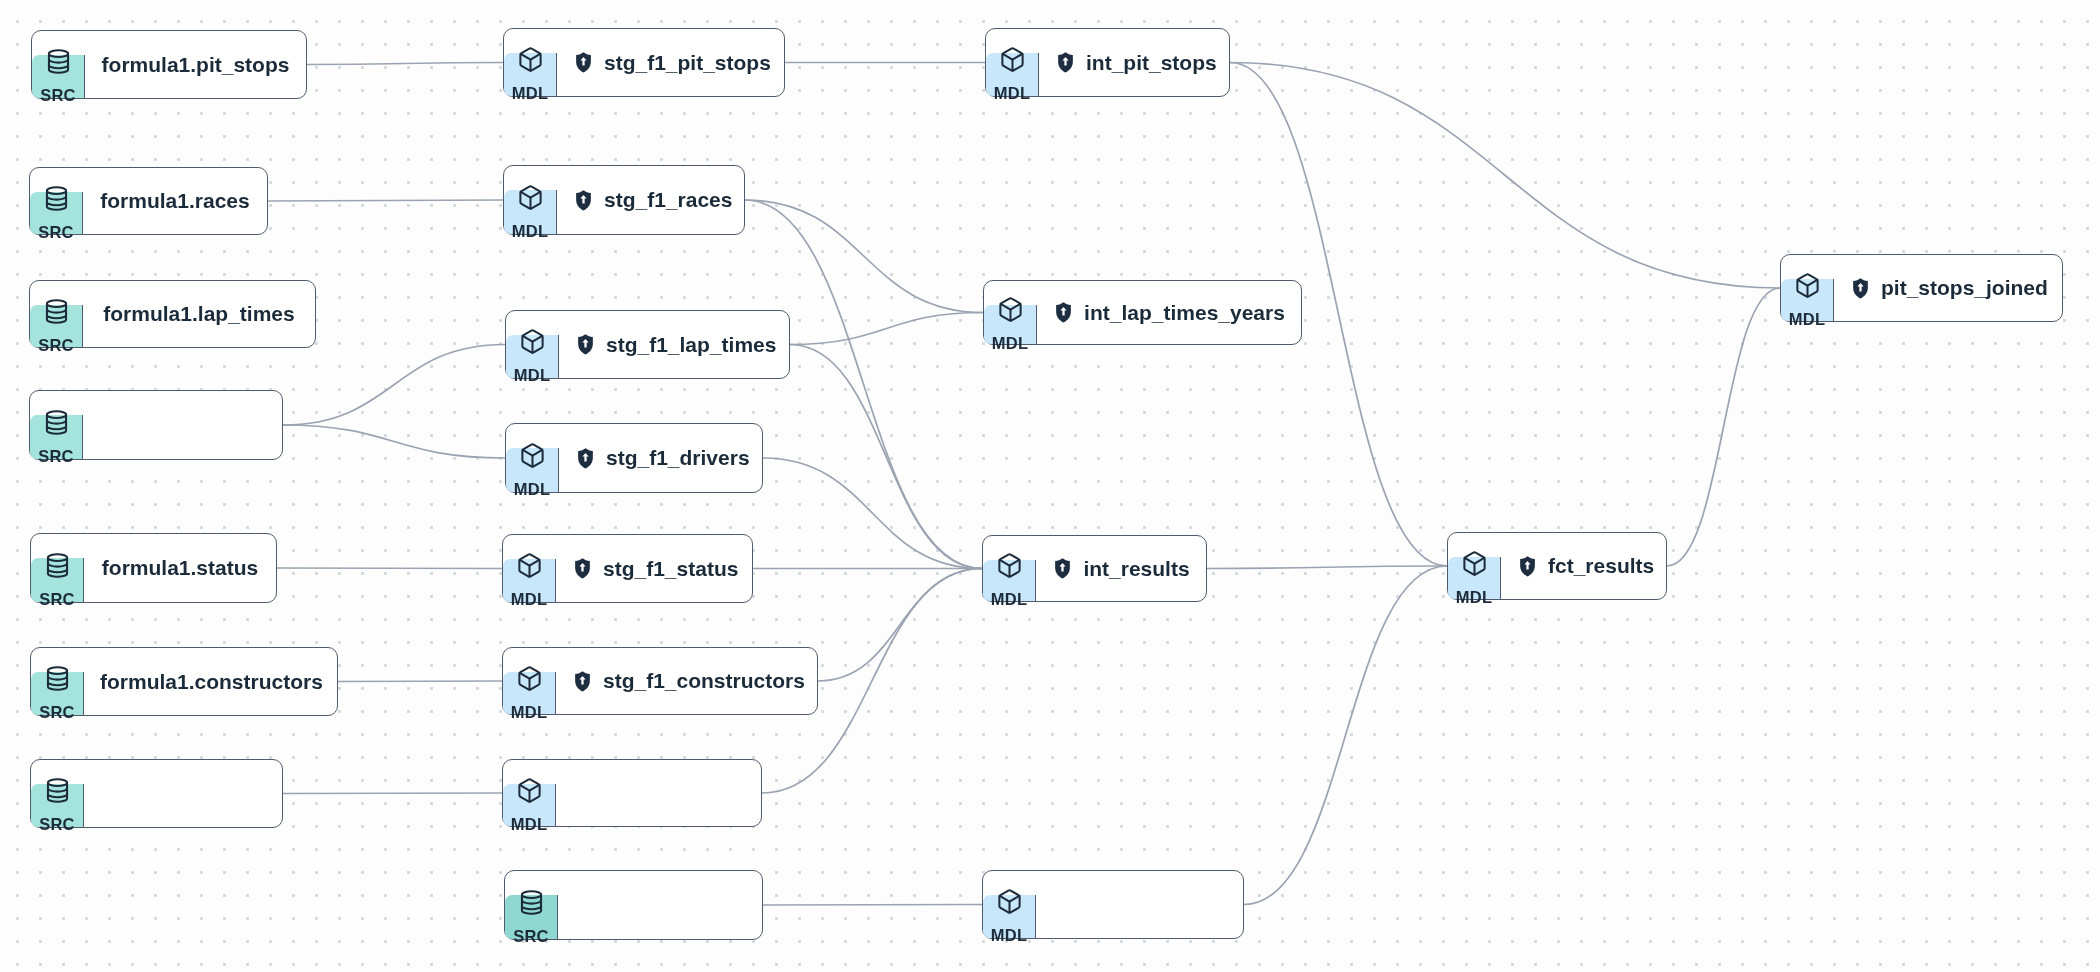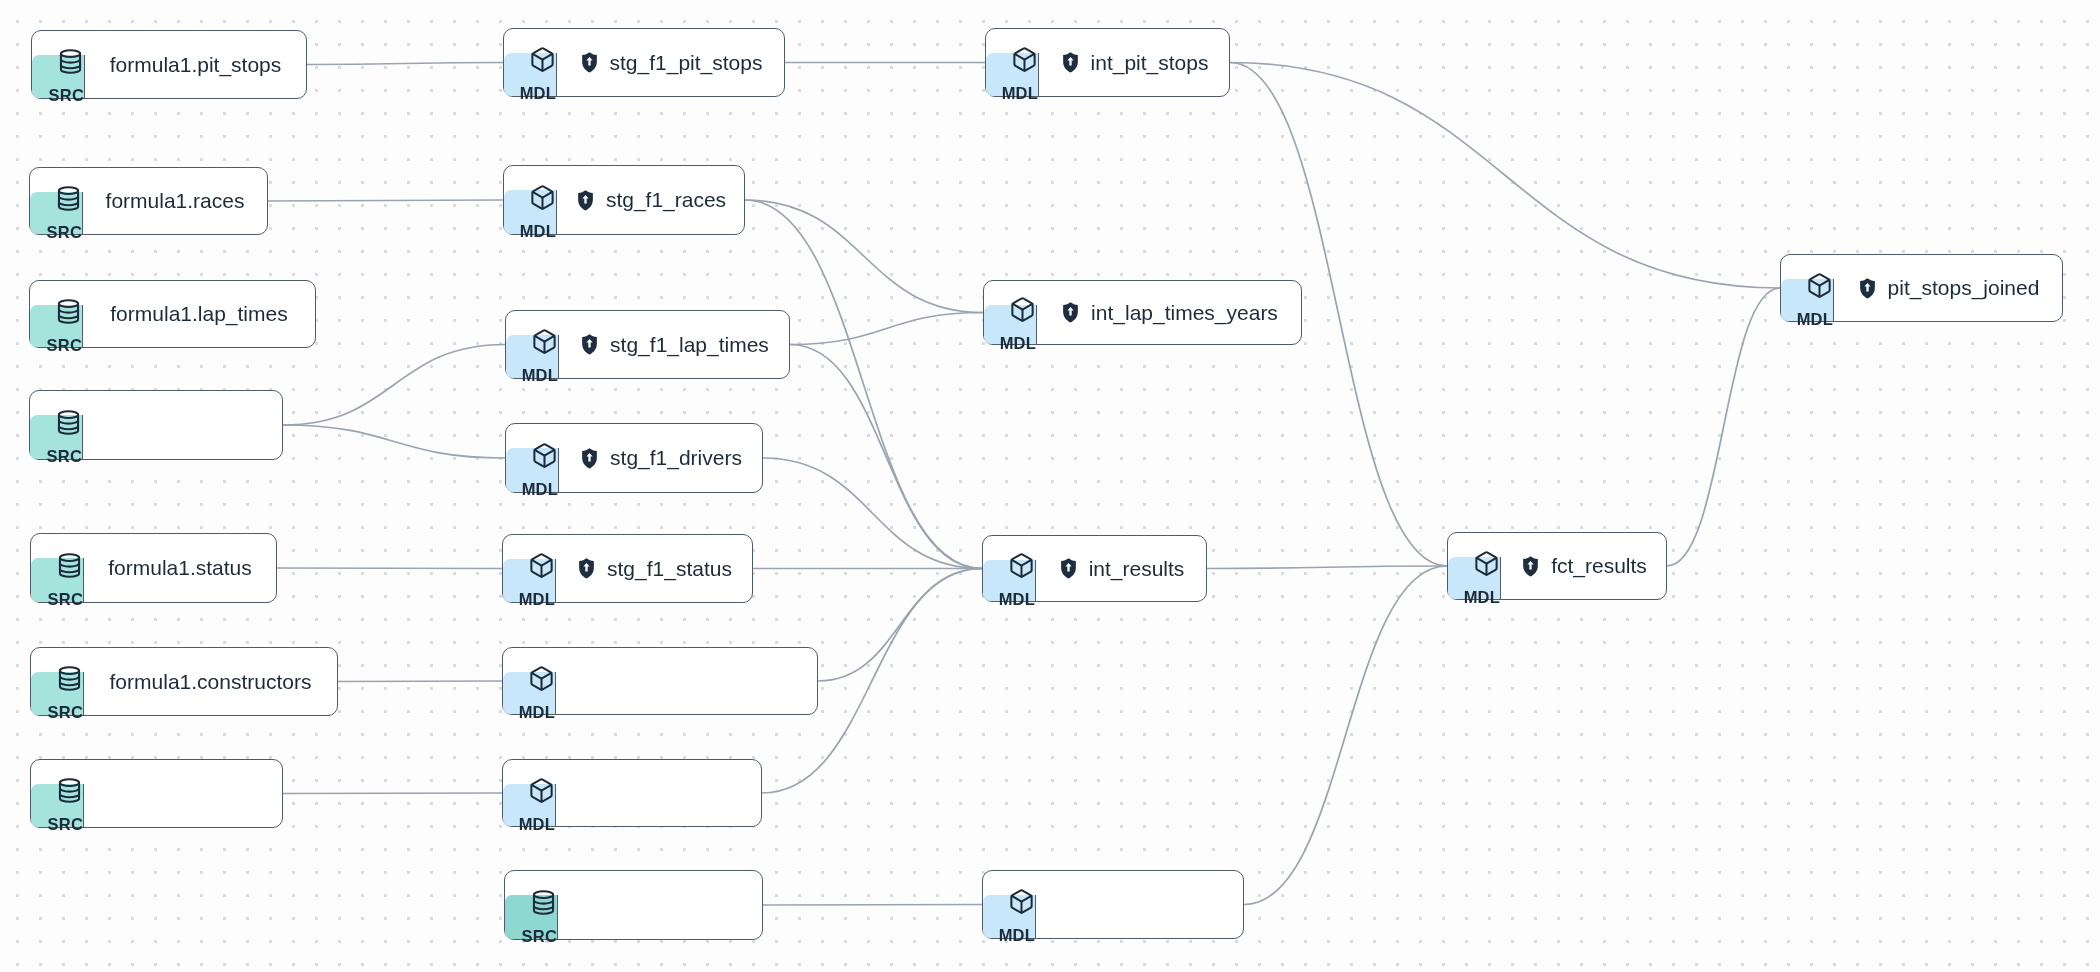--- a/index.html
+++ b/index.html
@@ -17,36 +17,36 @@
   }
   #edge-layer{position:absolute;inset:0;z-index:1;}
   #edge-layer path{fill:none;stroke:#9ba3b1;stroke-width:1.7;}
   .node{
     position:absolute;z-index:2;display:flex;box-sizing:border-box;
     background:#ffffff;border:1.8px solid #4f5b6b;border-radius:10px;
     cursor:pointer;
   }
   .node-badge{
     width:52px;flex:0 0 52px;display:flex;flex-direction:column;
-    align-items:flex-end;justify-content:center;gap:12px;
+    align-items:center;justify-content:center;gap:12px;
     border-right:1.8px solid #4f5b6b;
     border-radius:7px 0 0 7px;
     margin-top:24px;
   }
   .badge-label{
     font-size:16.5px;font-weight:700;letter-spacing:.2px;color:#1c2b3a;line-height:1.05;
   }
   .type-icon{width:27px;height:27px;display:block;}
   .type-icon svg{width:27px;height:27px;stroke:#1c2b3a;stroke-width:1.8;fill:none;
     stroke-linecap:round;stroke-linejoin:round;}
   .node-label-area{
     flex:1;display:flex;align-items:center;justify-content:center;
     gap:10px;padding:0 16px;white-space:nowrap;
   }
-  .node-label{font-size:21px;color:#1c2b3a;}
+  .node-label{font-size:21px;color:#1c2b3a;font-weight:bold;}
   .shield-icon{width:21px;height:23px;flex:0 0 auto;display:block;}
 </style>
 </head>
 <body>
 
 <div class="canvas">
   <svg id="edge-layer" viewBox="0 0 2100 972">
       <path d="M 307 64.5 C 405 64.5, 405 62.5, 503 62.5"></path>
       <path d="M 268 201 C 385.5 201, 385.5 200, 503 200"></path>
       <path d="M 283 425 C 394 425, 394 344.5, 505 344.5"></path>
@@ -279,20 +279,27 @@
 
   <div class="node" style="left: 502px; top: 647px; width: 316px; height: 68px;">
     <div class="node-badge" style="background: rgb(201, 231, 250);">
       <span class="type-icon"><svg viewBox="0 0 24 24">
             <path d="M21 16V8a2 2 0 0 0-1-1.73l-7-4a2 2 0 0 0-2 0l-7 4A2 2 0 0 0 3 8v8a2 2 0 0 0 1 1.73l7 4a2 2 0 0 0 2 0l7-4A2 2 0 0 0 21 16z"></path>
             <polyline points="3.27 6.96 12 12.01 20.73 6.96"></polyline>
             <line x1="12" y1="22.08" x2="12" y2="12"></line>
           </svg></span>
       <span class="badge-label">MDL</span>
     </div>
+    <div class="node-label-area">
+      <svg class="shield-icon" viewBox="0 0 24 26">
+        <path class="shield-body" d="M12 1.2 C9.6 3.1 6.9 4.2 3.6 4.5 v7.6 c0 5.8 3.4 9.6 8.4 12.4 5-2.8 8.4-6.6 8.4-12.4 V4.5 C17.1 4.2 14.4 3.1 12 1.2 Z" fill="#1e2d40"></path>
+        <path class="shield-arrow" fill="#ffffff" d="M12 6.6 l3.6 4.2 h-2.3 v5.6 h-2.6 v-5.6 h-2.3 Z"></path>
+      </svg>
+      <span class="node-label">stg_f1_constructors</span>
+    </div>
   </div>
 
   <div class="node" style="left: 502px; top: 759px; width: 260px; height: 68px;">
     <div class="node-badge" style="background: rgb(201, 231, 250);">
       <span class="type-icon"><svg viewBox="0 0 24 24">
             <path d="M21 16V8a2 2 0 0 0-1-1.73l-7-4a2 2 0 0 0-2 0l-7 4A2 2 0 0 0 3 8v8a2 2 0 0 0 1 1.73l7 4a2 2 0 0 0 2 0l7-4A2 2 0 0 0 21 16z"></path>
             <polyline points="3.27 6.96 12 12.01 20.73 6.96"></polyline>
             <line x1="12" y1="22.08" x2="12" y2="12"></line>
           </svg></span>
       <span class="badge-label">MDL</span>

